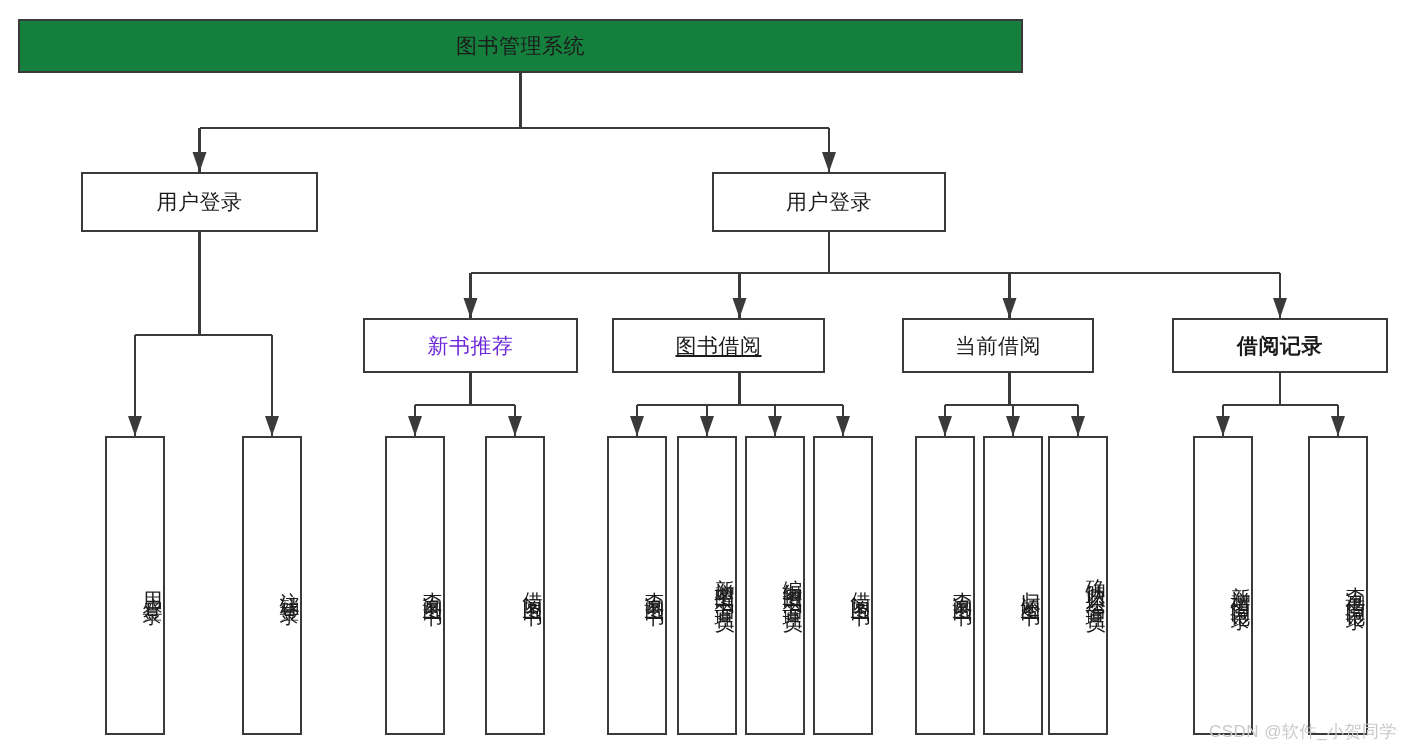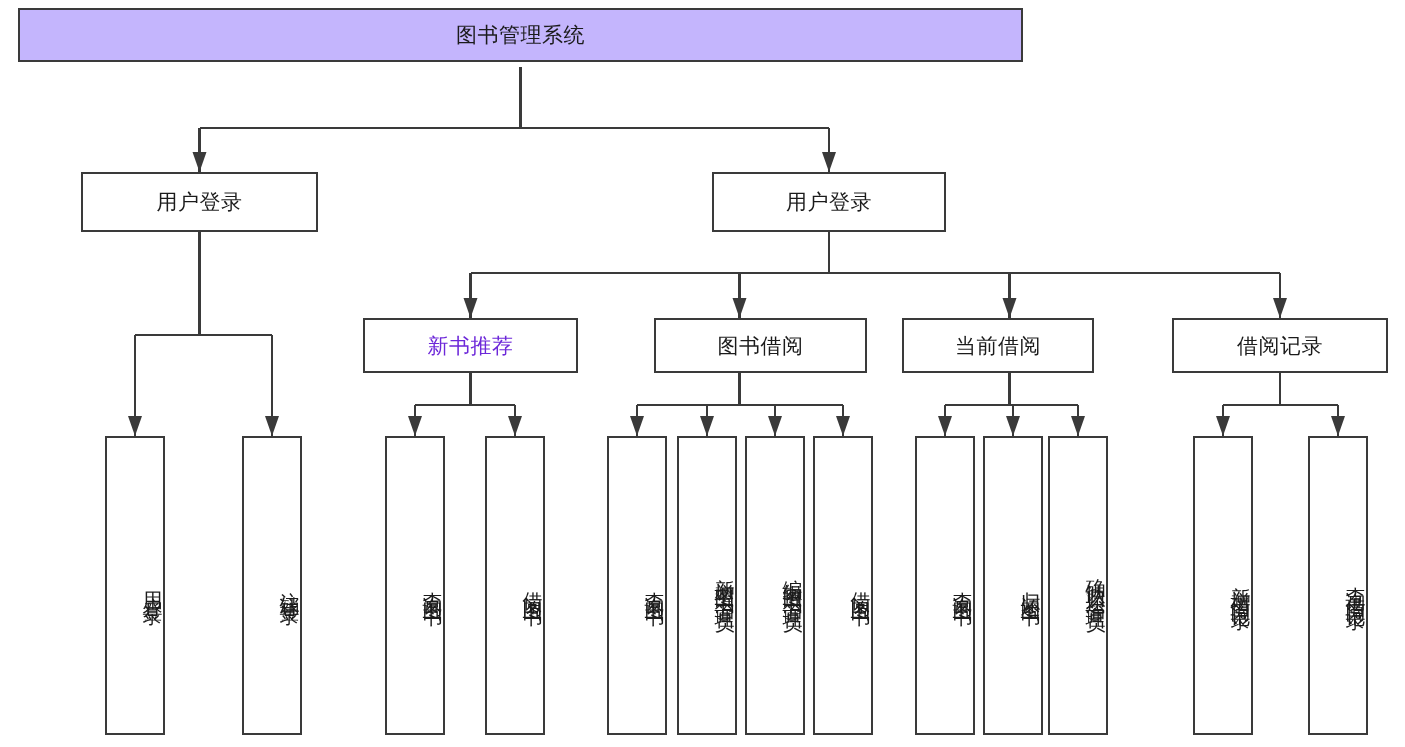--- a/index.html
+++ b/index.html
@@ -119,39 +119,39 @@
       <polygon points="1071,416 1085,416 1078,436" fill="#3a3a3a"></polygon>
       <line x1="1280" y1="373" x2="1280" y2="405" stroke="#3a3a3a" stroke-width="2.5" shape-rendering="crispEdges"></line>
       <line x1="1223" y1="405" x2="1338" y2="405" stroke="#3a3a3a" stroke-width="2.5" shape-rendering="crispEdges"></line>
       <line x1="1223" y1="405" x2="1223" y2="436" stroke="#3a3a3a" stroke-width="2.5" shape-rendering="crispEdges"></line>
       <polygon points="1216,416 1230,416 1223,436" fill="#3a3a3a"></polygon>
       <line x1="1338" y1="405" x2="1338" y2="436" stroke="#3a3a3a" stroke-width="2.5" shape-rendering="crispEdges"></line>
       <polygon points="1331,416 1345,416 1338,436" fill="#3a3a3a"></polygon>
     </svg>
 
   <div id="nodes-layer">
-      <div class="node horiz" style="left: 18px; top: 8px; width: 1005px; height: 54px; border-color: rgb(58, 58, 58); background: #c4b5fd; color: rgb(27, 27, 27);">
+      <div class="node horiz" style="left: 18px; top: 19px; width: 1005px; height: 54px; border-color: rgb(58, 58, 58); background: #15803d; color: rgb(27, 27, 27);">
         <span class="node-label">图书管理系统</span>
       </div>
       <div class="node horiz" style="left: 81px; top: 172px; width: 237px; height: 60px; border-color: rgb(58, 58, 58); background: rgb(255, 255, 255); color: rgb(27, 27, 27);">
         <span class="node-label">用户登录</span>
       </div>
       <div class="node horiz" style="left: 712px; top: 172px; width: 234px; height: 60px; border-color: rgb(58, 58, 58); background: rgb(255, 255, 255); color: rgb(27, 27, 27);">
         <span class="node-label">用户登录</span>
       </div>
       <div class="node horiz" style="left: 363px; top: 318px; width: 215px; height: 55px; border-color: rgb(58, 58, 58); background: rgb(255, 255, 255); color: #6d28d9;">
         <span class="node-label">新书推荐</span>
       </div>
-      <div class="node horiz" style="left: 654px; top: 318px; width: 213px; height: 55px; border-color: rgb(58, 58, 58); background: rgb(255, 255, 255); color: rgb(27, 27, 27);">
+      <div class="node horiz" style="left: 612px; top: 318px; width: 213px; height: 55px; border-color: rgb(58, 58, 58); background: rgb(255, 255, 255); color: rgb(27, 27, 27); text-decoration: underline;">
         <span class="node-label">图书借阅</span>
       </div>
       <div class="node horiz" style="left: 902px; top: 318px; width: 192px; height: 55px; border-color: rgb(58, 58, 58); background: rgb(255, 255, 255); color: rgb(27, 27, 27);">
         <span class="node-label">当前借阅</span>
       </div>
-      <div class="node horiz" style="left: 1172px; top: 318px; width: 216px; height: 55px; border-color: rgb(58, 58, 58); background: rgb(255, 255, 255); color: rgb(27, 27, 27);">
+      <div class="node horiz" style="left: 1172px; top: 318px; width: 216px; height: 55px; border-color: rgb(58, 58, 58); background: rgb(255, 255, 255); color: rgb(27, 27, 27); font-weight: bold;">
         <span class="node-label">借阅记录</span>
       </div>
       <div class="node vert" style="left: 105px; top: 436px; width: 60px; height: 299px; border-color: rgb(58, 58, 58); background: rgb(255, 255, 255); color: rgb(27, 27, 27);">
         <span class="node-label">用户登录</span>
       </div>
       <div class="node vert" style="left: 242px; top: 436px; width: 60px; height: 299px; border-color: rgb(58, 58, 58); background: rgb(255, 255, 255); color: rgb(27, 27, 27);">
         <span class="node-label">注销登录</span>
       </div>
       <div class="node vert" style="left: 385px; top: 436px; width: 60px; height: 299px; border-color: rgb(58, 58, 58); background: rgb(255, 255, 255); color: rgb(27, 27, 27);">
         <span class="node-label">查询图书</span>
@@ -181,13 +181,14 @@
         <span class="node-label">确认归还（管理员）</span>
       </div>
       <div class="node vert" style="left: 1193px; top: 436px; width: 60px; height: 299px; border-color: rgb(58, 58, 58); background: rgb(255, 255, 255); color: rgb(27, 27, 27);">
         <span class="node-label">新增借阅记录</span>
       </div>
       <div class="node vert" style="left: 1308px; top: 436px; width: 60px; height: 299px; border-color: rgb(58, 58, 58); background: rgb(255, 255, 255); color: rgb(27, 27, 27);">
         <span class="node-label">查询借阅记录</span>
       </div>
     </div>
 
+  <div id="watermark">CSDN @软件_小贺同学</div>
 </div>
 
 </body></html>

